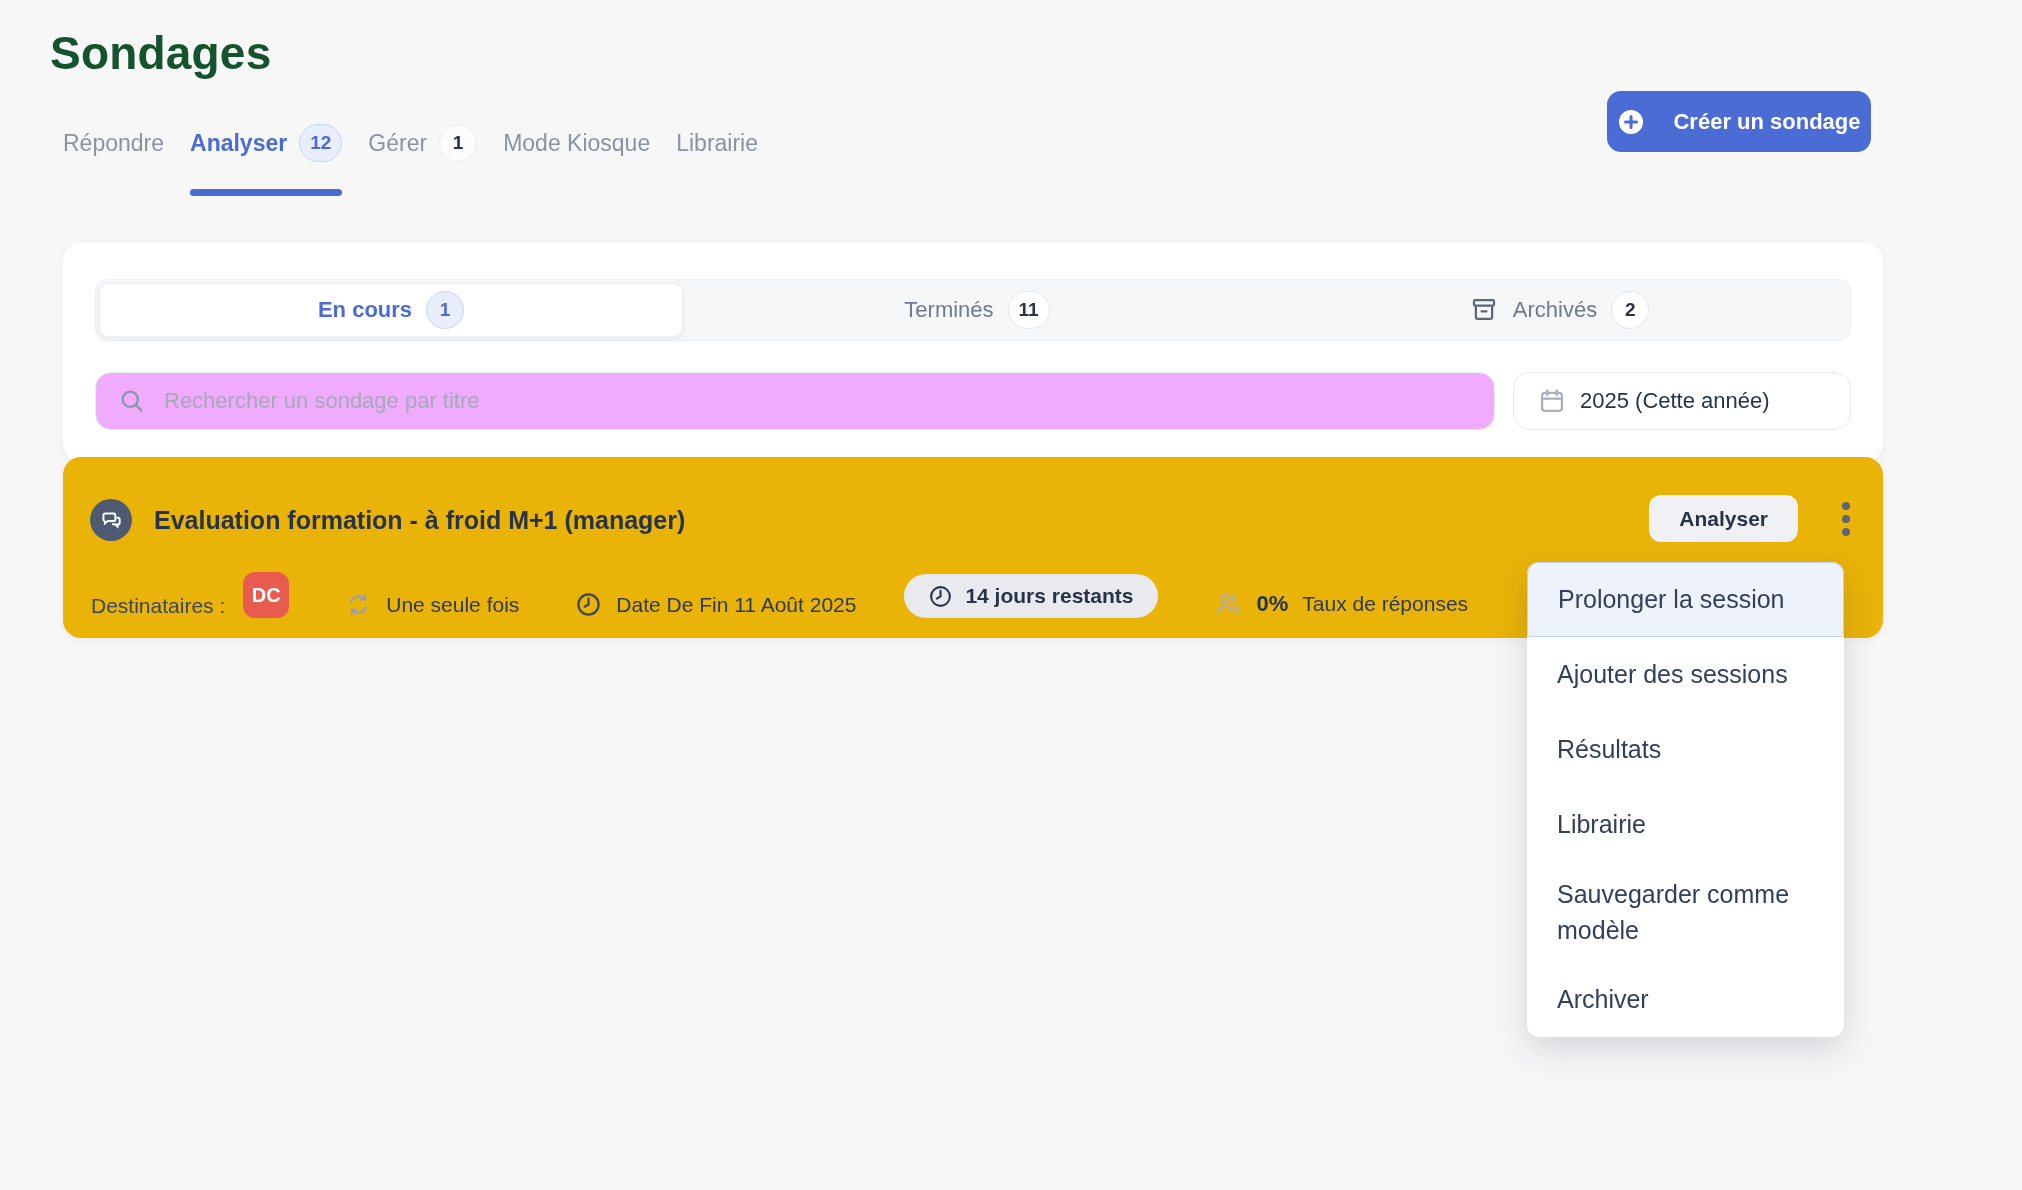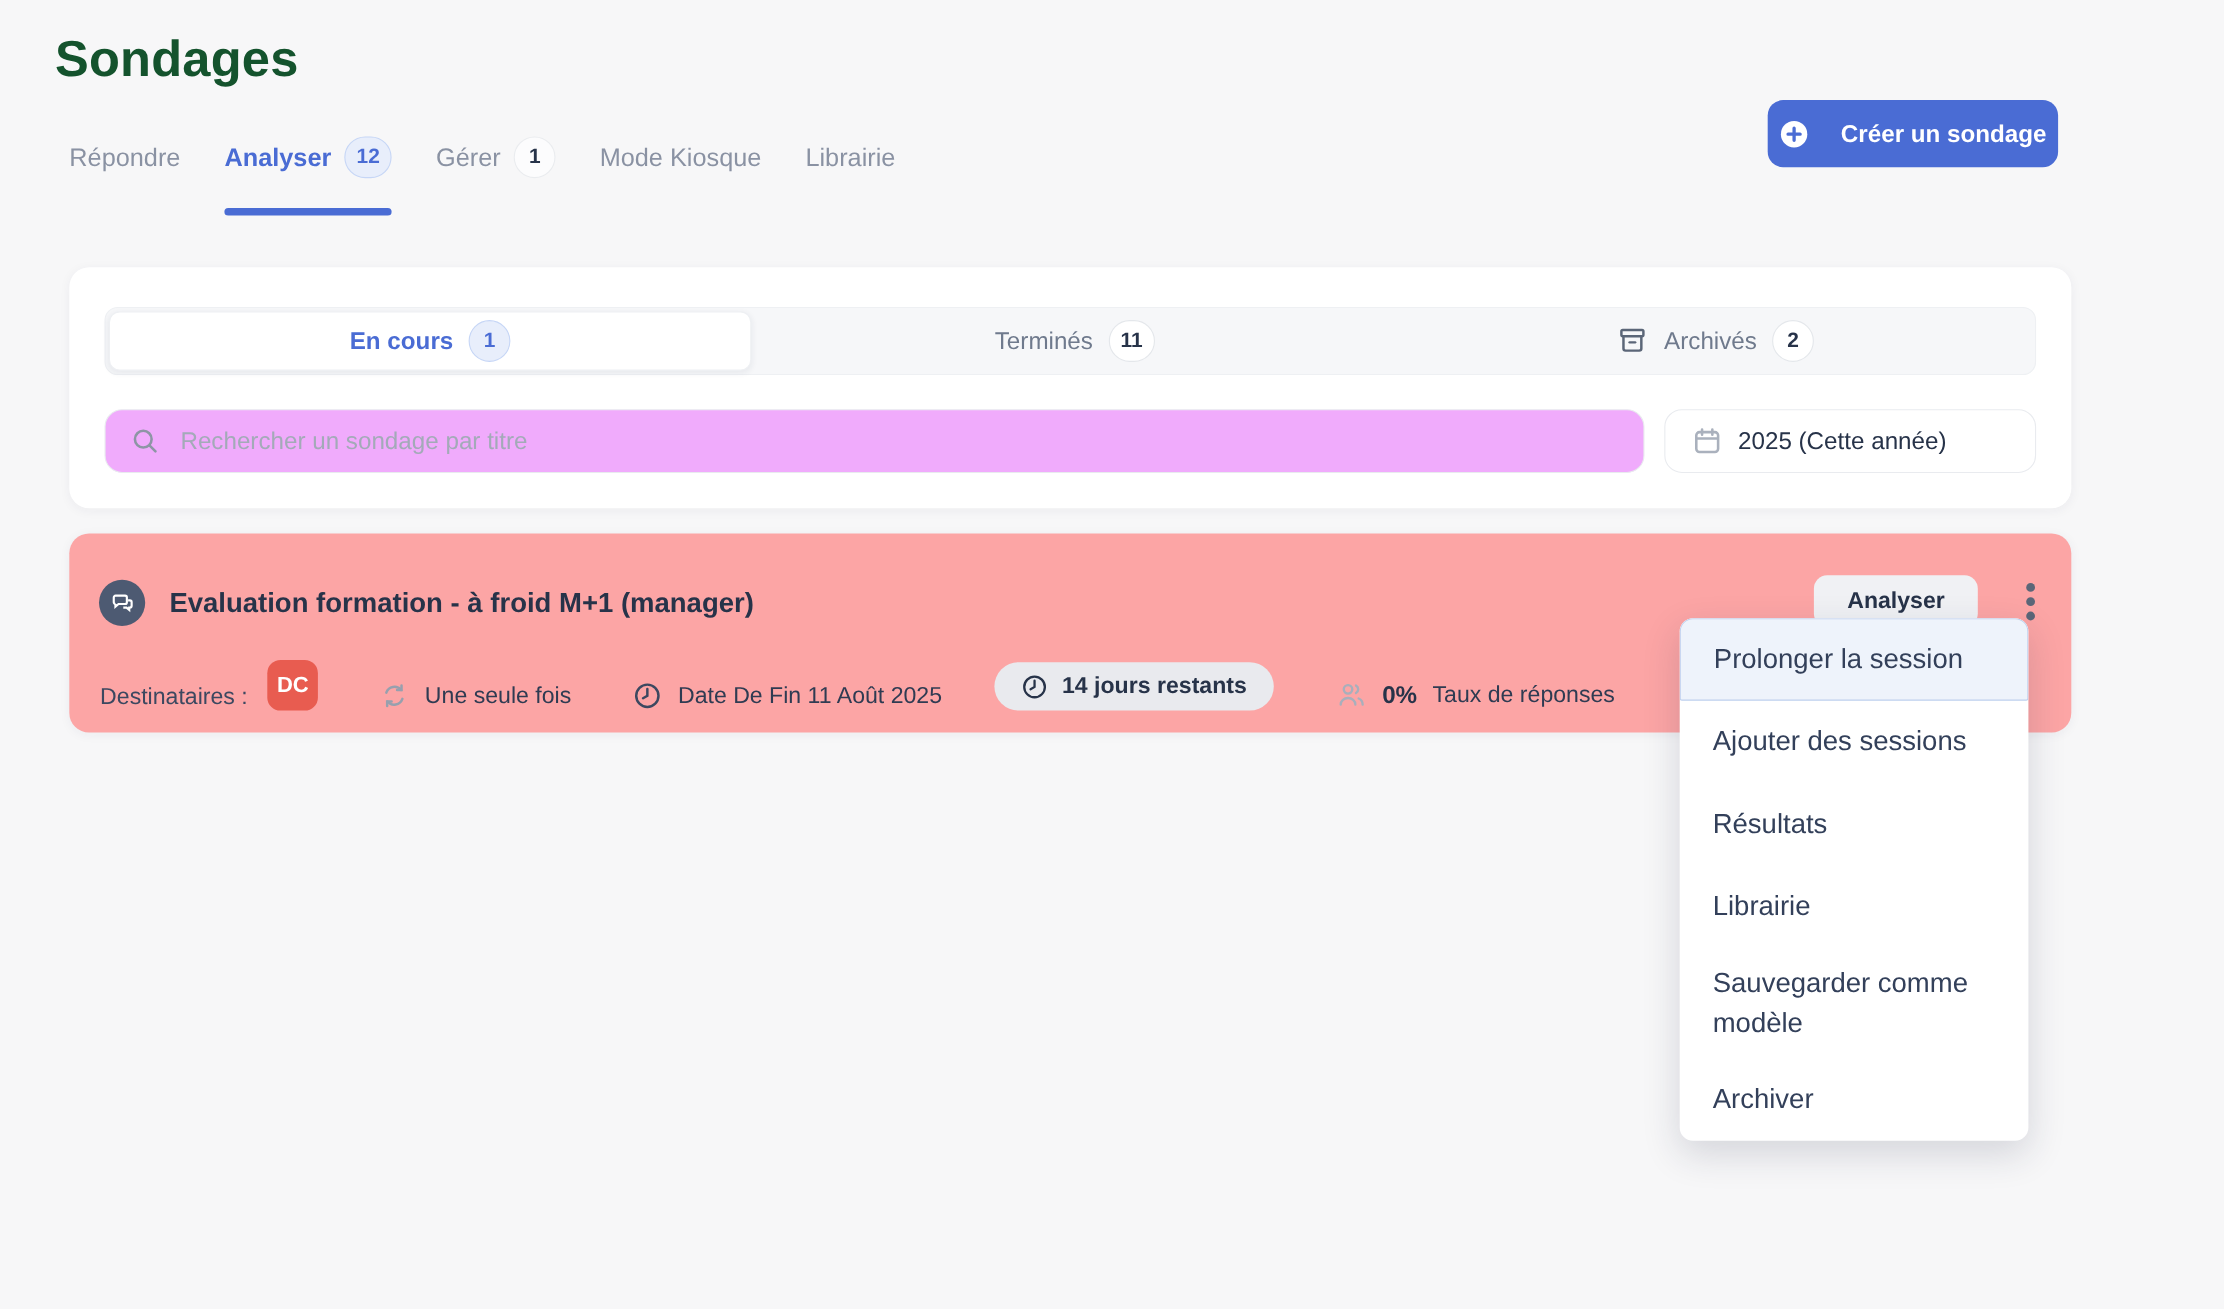--- a/index.html
+++ b/index.html
@@ -13,21 +13,21 @@
   }
 
   
   .page-title {
     position:absolute; left:50px; top:26px;
     font-size:46px; font-weight:700; color:#14532d; letter-spacing:.2px;
   }
 
   .nav-tabs {
     position:absolute; left:63px; top:124px;
-    display:flex; align-items:center; gap:40px;
+    display:flex; align-items:center; gap:26px;
     font-size:23px;
   }
   .nav-tab {
     display:flex; align-items:center; gap:12px;
     color:#8a92a3; cursor:pointer; position:relative;
     padding-bottom:34px;
   }
   .nav-tab.active { color:#4a6cd4; font-weight:700; }
   .nav-tab.active::after {
     content:""; position:absolute; left:0; right:0; bottom:0;
@@ -86,22 +86,22 @@
   .search-box input::placeholder { color:#a3aab8; }
   .year-select {
     width:338px; height:58px; background:#ffffff;
     border:1.5px solid #e9ebef; border-radius:16px;
     display:flex; align-items:center; gap:14px; padding:0 24px;
     font-size:22px; font-weight:400; color:#273349; cursor:pointer;
   }
 
   
   .survey-card {
-    position:absolute; left:63px; top:485px; width:1820px; height:181px;
-    background:#fca5a5; border-radius:18px;
+    position:absolute; left:63px; top:457px; width:1820px; height:181px;
+    background:#eab308; border-radius:18px;
     box-shadow:0 2px 10px rgba(30,40,70,.05);
   }
   .survey-title-row {
     position:absolute; left:27px; top:42px; display:flex; align-items:center; gap:22px;
   }
   .survey-icon {
     width:42px; height:42px; border-radius:50%; background:#4d5a72;
     display:flex; align-items:center; justify-content:center; flex:0 0 auto;
   }
   .survey-title { font-size:25px; font-weight:700; color:#273349; }

